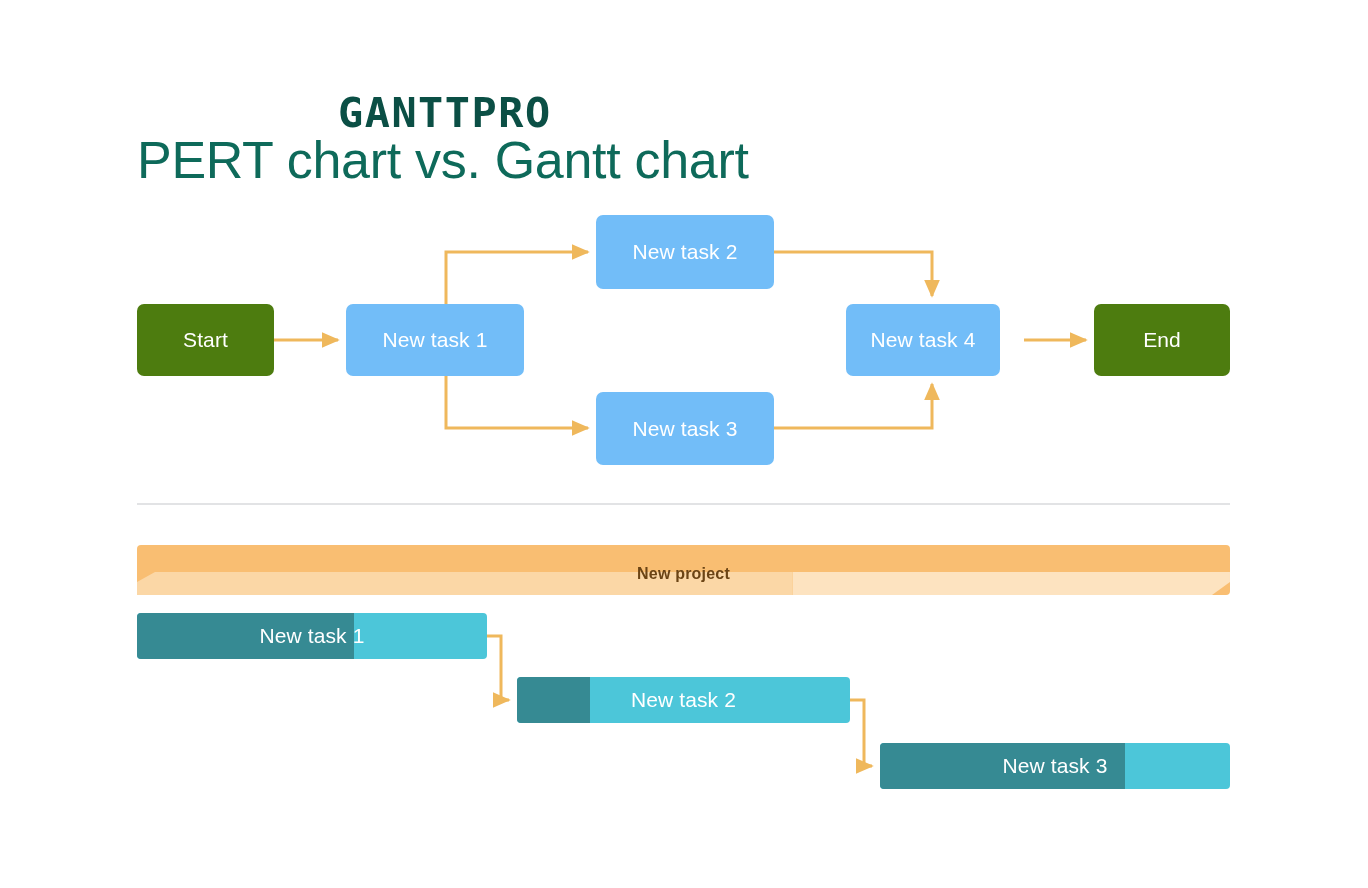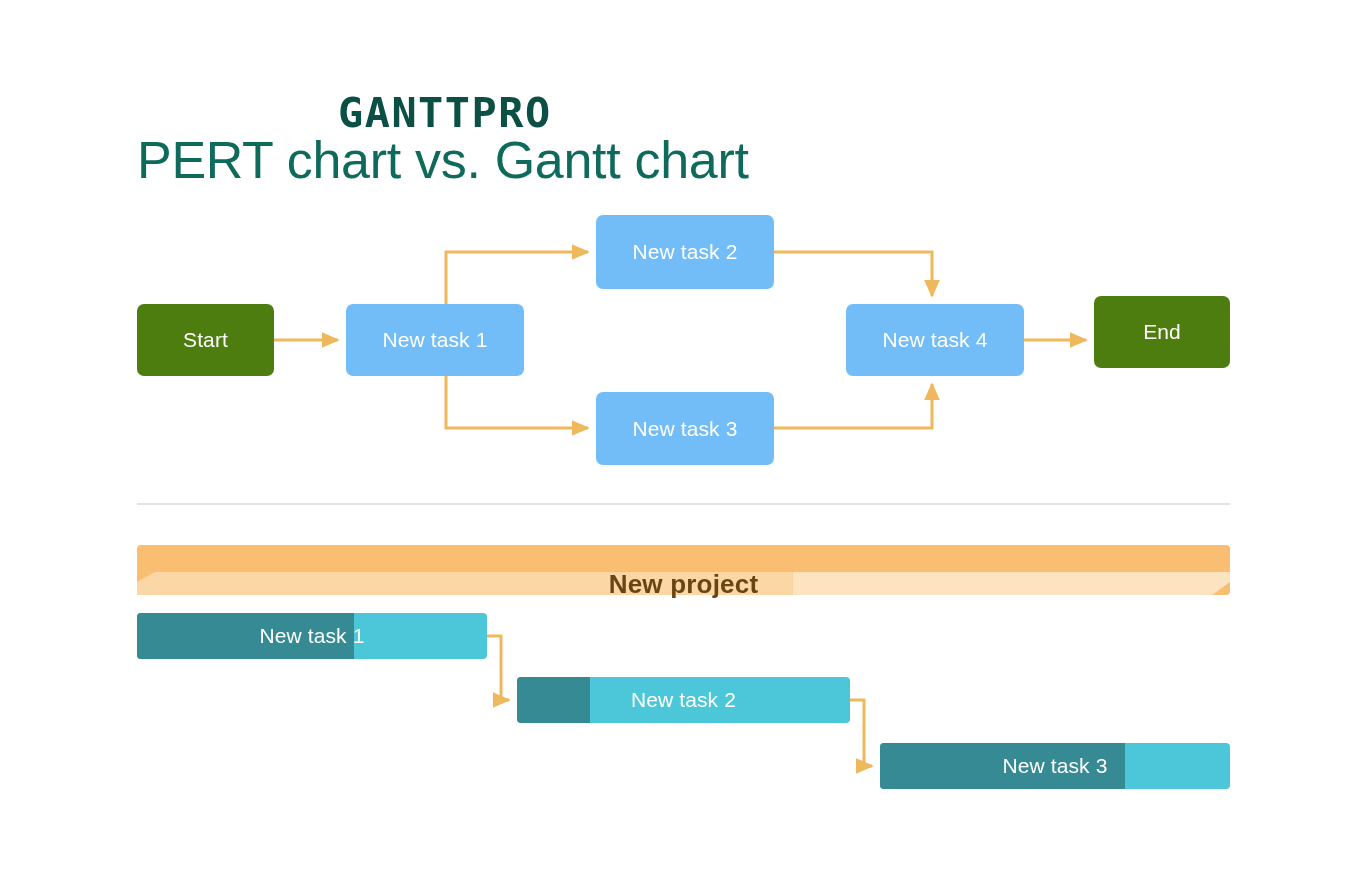--- a/index.html
+++ b/index.html
@@ -131,27 +131,27 @@
     position: absolute;
     left: 60%;
     top: 27px;
     height: 23px;
     width: 40%;
     background: #FDE3C0;
     clip-path: polygon(0 0, 100% 0, 100% 10px, calc(100% - 18px) 100%, 0 100%);
   }
   #summary-bar-label {
     position: absolute;
-    left: 0; top: 14px;
+    left: 0; top: 4px;
     width: 100%;
     height: 50px;
     display: flex;
     align-items: center;
     justify-content: center;
-    font-size: 26px;
+    font-size: 16px;
     font-weight: bold;
     color: #6B4415;
     letter-spacing: 0.2px;
   }
 
   
   .gantt-bar {
     position: absolute;
     height: 46px;
     border-radius: 4px;
@@ -224,25 +224,25 @@
   </div>
 
   <div class="pert-node task" style="left:596px; top:215px; width:178px; height:74px;">
     <span>New task 2</span>
   </div>
 
   <div class="pert-node task" style="left:596px; top:392px; width:178px; height:73px;">
     <span>New task 3</span>
   </div>
 
-  <div class="pert-node task" style="left:846px; top:304px; width:178px; height:72px;">
+  <div class="pert-node task" style="left:846px; top:304px; width:154px; height:72px;">
     <span>New task 4</span>
   </div>
 
-  <div class="pert-node terminal" style="left:1094px; top:296px; width:136px; height:72px;">
+  <div class="pert-node terminal" style="left:1094px; top:304px; width:136px; height:72px;">
     <span>End</span>
   </div>
 </div>
 
 <div id="section-divider"></div>
 
 <div id="gantt-chart">
 
   <svg id="gantt-svg" width="1368" height="388">
     <defs>

